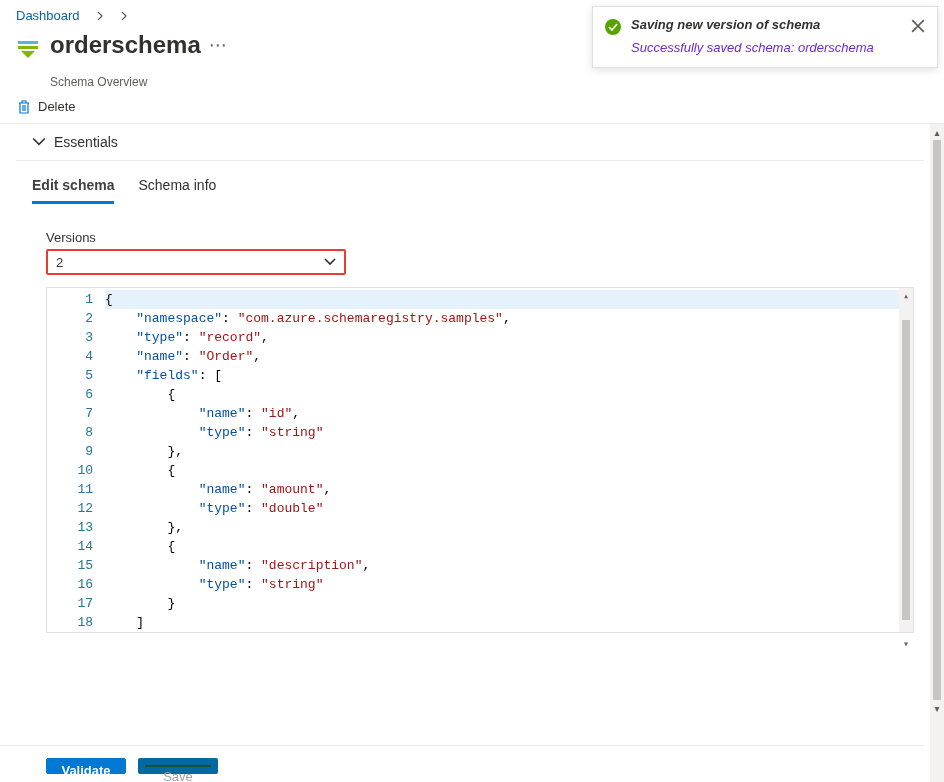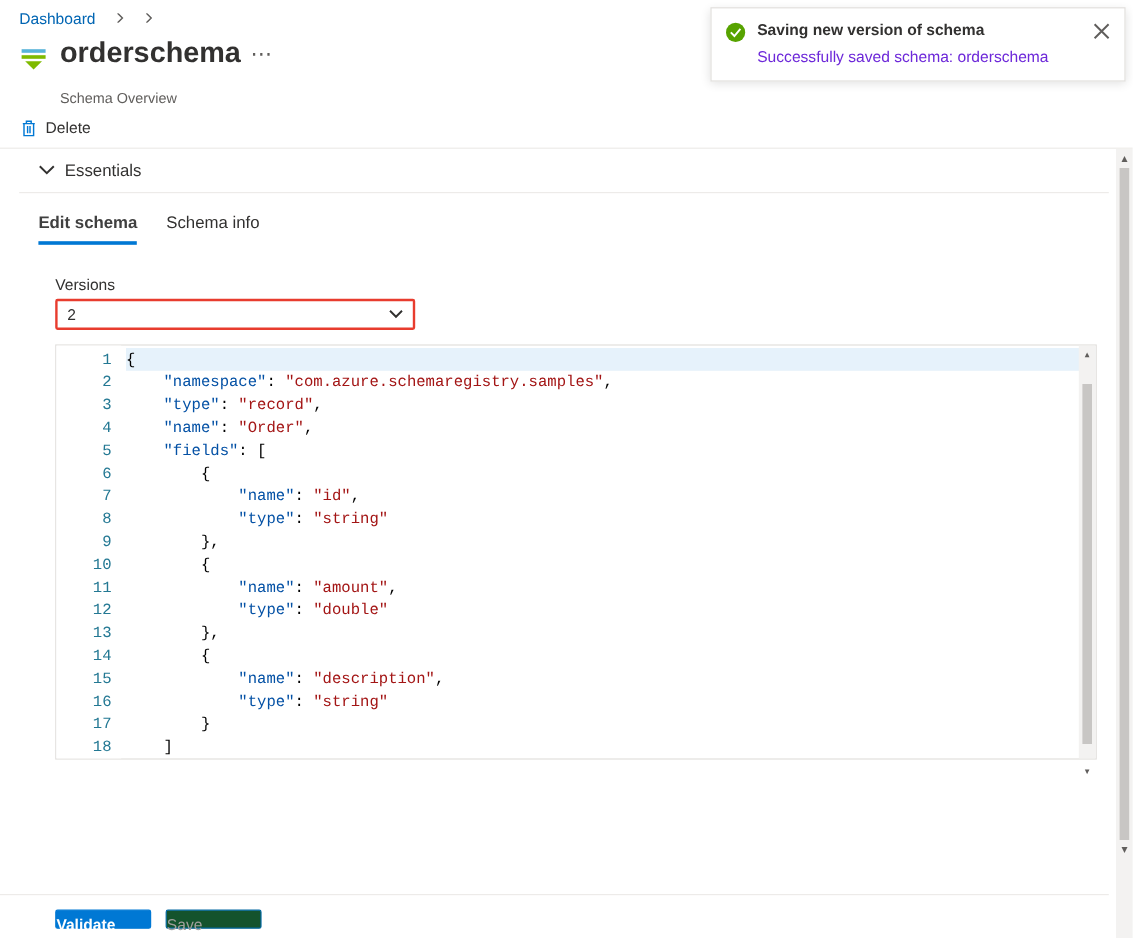--- a/index.html
+++ b/index.html
@@ -58,29 +58,29 @@
   .tok-brace { color: #000; }
   .tok-key { color: #0451a5; }
   .tok-colon { color: #000; }
   .tok-str { color: #a31515; }
   .tok-punc { color: #000; }
   .editor-scroll { position: absolute; right: 0; top: 0; bottom: 0; width: 14px; background: #f3f2f1; }
   .editor-scroll .es-thumb { background: #c8c6c4; height: 300px; margin: 16px 3px; border-radius: 0; }
 
   
   .footer { position: absolute; left: 0; right: 20px; bottom: 0; border-top: 1px solid #edebe9; padding: 12px 16px 12px 46px; display: flex; gap: 12px; background: #fff; }
-  .btn { min-width: 80px; height: 16px; font-size: 13px; border-radius: 2px; cursor: pointer; line-height: 24px; }
+  .btn { min-width: 80px; height: 16px; font-size: 13px; border-radius: 2px; cursor: pointer; text-align: center; line-height: 24px; }
   .btn-primary { background: #0078d4; color: #fff; border: 1px solid #0078d4; font-weight: 600; }
-  .btn-disabled { background: #14532d; color: #a19f9d; border: 1px solid #0369a1; cursor: not-allowed; }
+  .btn-disabled { background: #14532d; color: #a19f9d; border: 7px solid #0369a1; cursor: not-allowed; }
 
   
   .toast { position: absolute; top: 6px; right: 6px; width: 346px; background: #fff; border: 1px solid #e1dfdd; box-shadow: 0 2px 8px rgba(0,0,0,0.12); padding: 10px 12px 12px 12px; display: flex; gap: 10px; align-items: flex-start; z-index: 10; }
   .toast .status-icon { width: 16px; height: 16px; border-radius: 50%; background: #57a300; display: flex; align-items: center; justify-content: center; flex-shrink: 0; margin-top: 2px; }
   .toast .status-icon svg { width: 10px; height: 10px; fill: #fff; }
-  .toast .msg { flex: 1; }
+  .toast .msg { flex: 1; font-style: italic; }
   .toast .msg .t-title { font-size: 13px; font-weight: 600; color: #323130; }
   .toast .msg .t-body { font-size: 13px; color: #6d28d9; margin-top: 8px; }
   .toast .close { width: 14px; height: 14px; cursor: pointer; color: #605e5c; margin-top: 2px; }
 </style>
 </head>
 <body>
 
 <div class="breadcrumb">
   <a href="#">Dashboard</a>
   <span class="sep">

